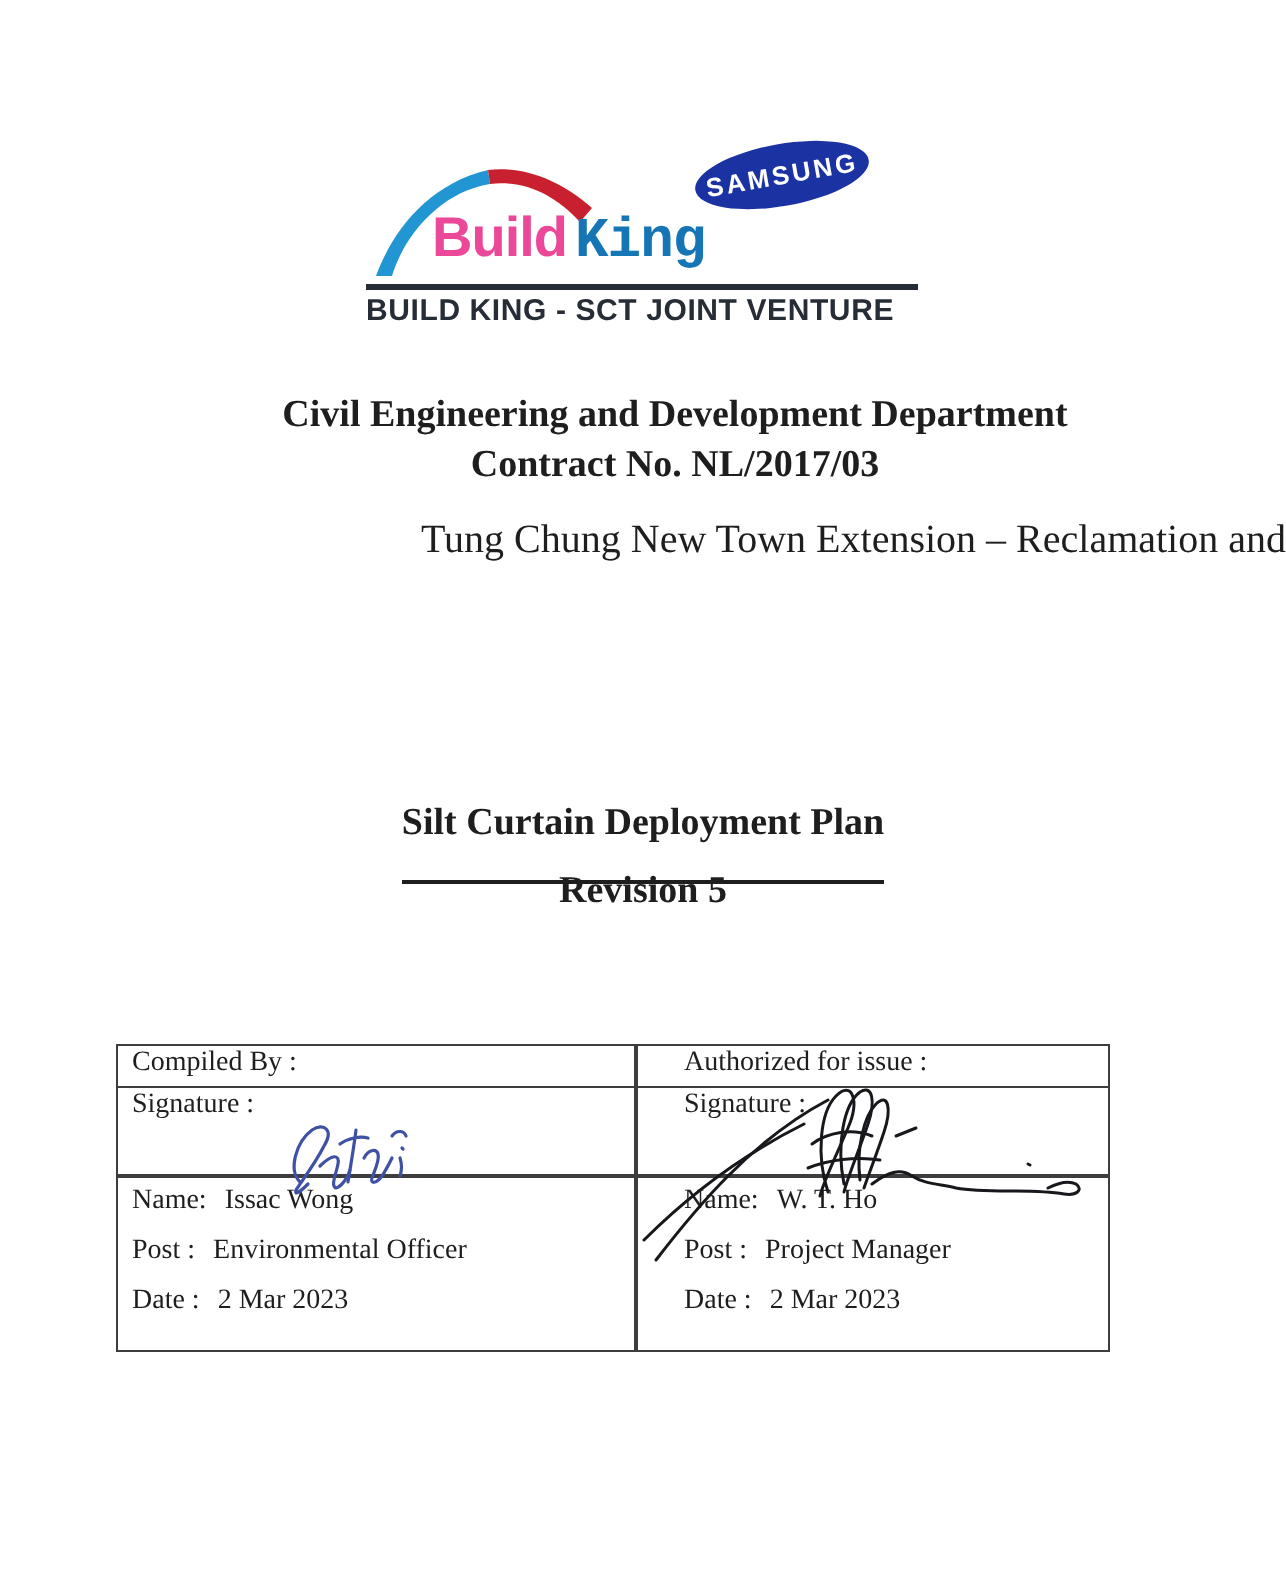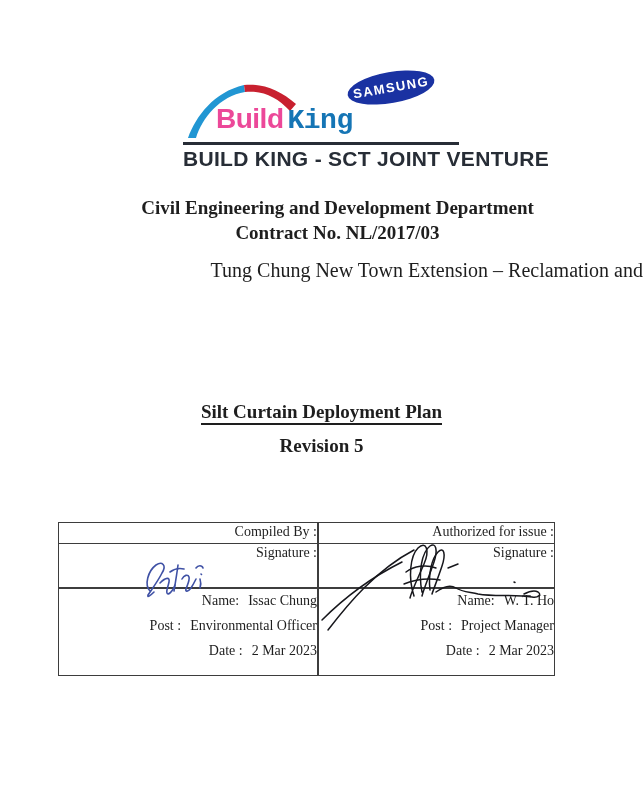--- a/index.html
+++ b/index.html
@@ -17,32 +17,32 @@
   .bk-text .king { margin-left:4px; }
   .samsung-oval { position:absolute; left:164px; top:6px; width:88px; height:31px;
     border-radius:50%; transform:rotate(-10deg);
     display:flex; align-items:center; justify-content:center; }
   .samsung-oval span { color:#ffffff; font-family:"Liberation Sans","DejaVu Sans",sans-serif;
     font-weight:bold; font-size:13px; letter-spacing:1.5px; }
   .samsung-ct { position:absolute; left:159px; top:50px; white-space:nowrap;
     font-family:"Liberation Sans","DejaVu Sans",sans-serif; font-weight:bold;
     font-size:17px; letter-spacing:0.2px; }
   .jv-rule { position:absolute; left:0; top:76px; width:276px; height:2.5px; }
-  .jv-line { position:absolute; left:0; top:81px; width:276px; text-align:right;
+  .jv-line { position:absolute; left:0; top:81px; width:276px; text-align:left;
     font-family:"Liberation Sans","DejaVu Sans",sans-serif; font-weight:bold;
-    font-size:21px; letter-spacing:0.3px; white-space:nowrap; }
+    font-size:15px; letter-spacing:0.3px; white-space:nowrap; }
   
   .cline { position:absolute; left:0; right:0; text-align:center; white-space:nowrap; }
   .h-main { font-weight:bold; font-size:19px;margin-left:32px; }
   .h-sub  { font-size:20px;text-align:right; }
   .doc-title { font-weight:bold; font-size:19px; }
-  .doc-title .underline { border-bottom:2px solid #1e1e1e; padding-bottom:1px;text-align:center; }
+  .doc-title .underline { border-bottom:2px solid #1e1e1e; padding-bottom:18px;text-align:center; }
   
   .sign-table { position:absolute; left:58px; top:522px; width:497px; height:154px;
-    border:1.8px solid #3d3d3d; box-sizing:border-box; font-size:14px;text-align:right; }
+    border:1.8px solid #3d3d3d; box-sizing:border-box; font-size:14px; }
   .v-div   { position:absolute; left:258px; top:0; bottom:0; width:1.5px; background:#3d3d3d; }
   .h-line1 { position:absolute; left:0; right:0; top:19.5px; height:1.5px; background:#3d3d3d; }
   .h-line2 { position:absolute; left:0; right:0; top:64px; height:1.5px; background:#3d3d3d; }
   .tcol { position:absolute; top:0; bottom:0; }
   .tcol.left  { left:0; width:258px; }
   .tcol.right { left:276px; right:0; }
   .trow1 { height:20px; padding:1px 0 0 7px; box-sizing:border-box; }
   .trow2 { height:45px; padding:2px 0 0 7px; box-sizing:border-box; }
   .trow3 { padding:4px 0 0 7px; }
   .trow3 .line { line-height:17px; margin-bottom:8px; white-space:nowrap; }
@@ -82,21 +82,21 @@
 
   <div class="sign-table">
     <div class="v-div"></div>
     <div class="h-line1"></div>
     <div class="h-line2"></div>
 
     <div class="tcol left">
       <div class="trow1">Compiled By :</div>
       <div class="trow2">Signature :</div>
       <div class="trow3">
-        <div class="line"><span>Name:</span><span class="val">Issac Chung</span></div>
+        <div class="line"><span>Name:</span><span class="val">Issac Wong</span></div>
         <div class="line"><span>Post :</span><span class="val">Environmental Officer</span></div>
         <div class="line"><span>Date :</span><span class="val">2 Mar 2023</span></div>
       </div>
     </div>
 
     <div class="tcol right">
       <div class="trow1">Authorized for issue :</div>
       <div class="trow2">Signature :</div>
       <div class="trow3">
         <div class="line"><span>Name:</span><span class="val">W. T. Ho</span></div>

